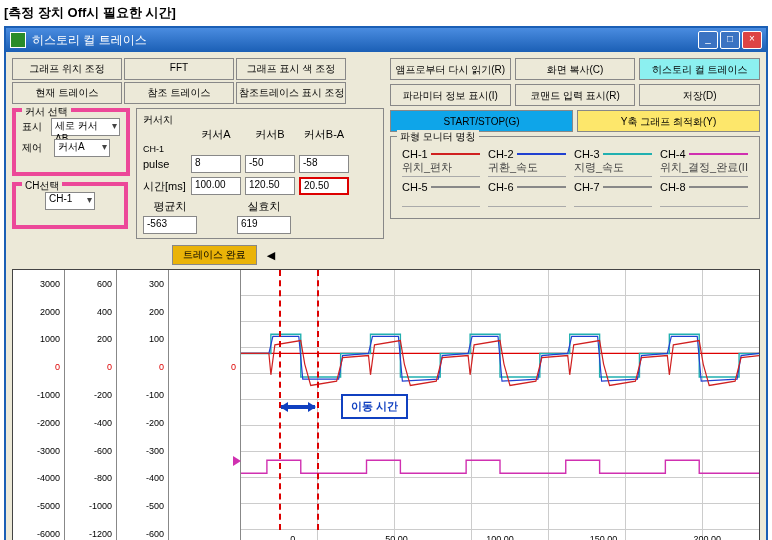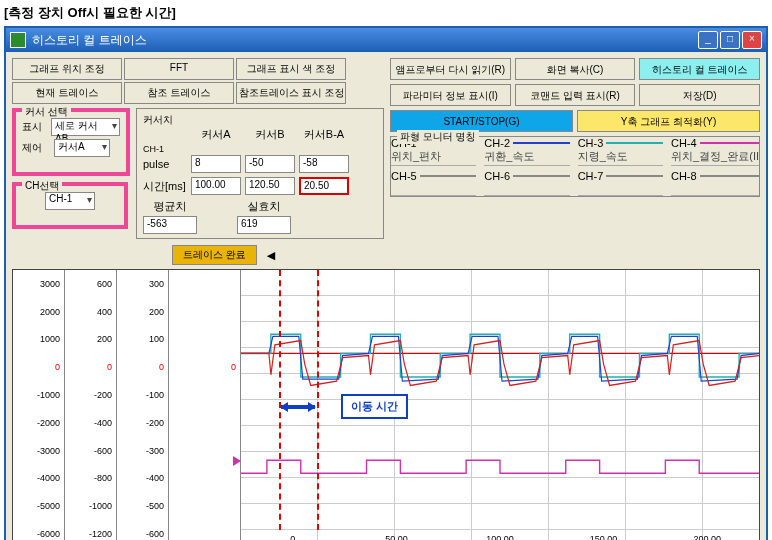--- a/index.html
+++ b/index.html
@@ -31,21 +31,21 @@
 .cursor-headers { display: grid; grid-template-columns: 44px 50px 50px 50px; gap: 4px; font-size: 10px; text-align: center; margin-bottom: 2px; }
 .cursor-row { display: grid; grid-template-columns: 44px 50px 50px 50px; gap: 4px; align-items: center; margin-bottom: 4px; font-size: 10px; }
 .cursor-row .lbl { text-align: left; }
 .val { border: 1px solid #888; background: #fff; height: 18px; padding: 1px 3px; font-size: 10px; text-align: left; }
 .val.hl { border: 2px solid #d00; }
 .stat-row { display: grid; grid-template-columns: 54px 54px; gap: 40px; margin-top: 3px; font-size: 10px; text-align: center; }
 .stat-row2 { display: grid; grid-template-columns: 54px 54px; gap: 40px; margin-top: 2px; }
 .right-buttons { display: flex; flex-direction: column; gap: 4px; flex: 1; }
 .rb-row { display: flex; gap: 4px; }
 .rb-row .btn { flex: 1; height: 22px; line-height: 16px; }
-.monitor-panel { border: 1px solid #888; padding: 0; }
+.monitor-panel { border: 1px solid #888; padding: 11px; }
 .monitor-title { position: absolute; top: -7px; left: 6px; background: #ece9d8; padding: 0 3px; font-size: 10px; }
 .monitor-grid { display: grid; grid-template-columns: repeat(4, 1fr); gap: 4px 8px; }
 .monitor-cell { font-size: 9px; }
 .monitor-cell .chname { display: flex; align-items: center; gap: 3px; }
 .monitor-cell .chname .line { flex: 1; height: 2px; }
 .monitor-cell .sub { border-bottom: 1px solid #aaa; padding-bottom: 1px; color: #444; overflow: hidden; white-space: nowrap; }
 .trace-complete-bar { display: flex; align-items: center; gap: 4px; margin-top: 2px; }
 .trace-box { border: 1px solid #888; background: #eab308; padding: 2px 10px; font-size: 10px; margin-left: 160px; }
 .chart-area { display: flex; border: 1px solid #444; background: #fff; height: 280px; }
 .axis-col { width: 52px; border-right: 1px solid #888; display: flex; flex-direction: column; }

